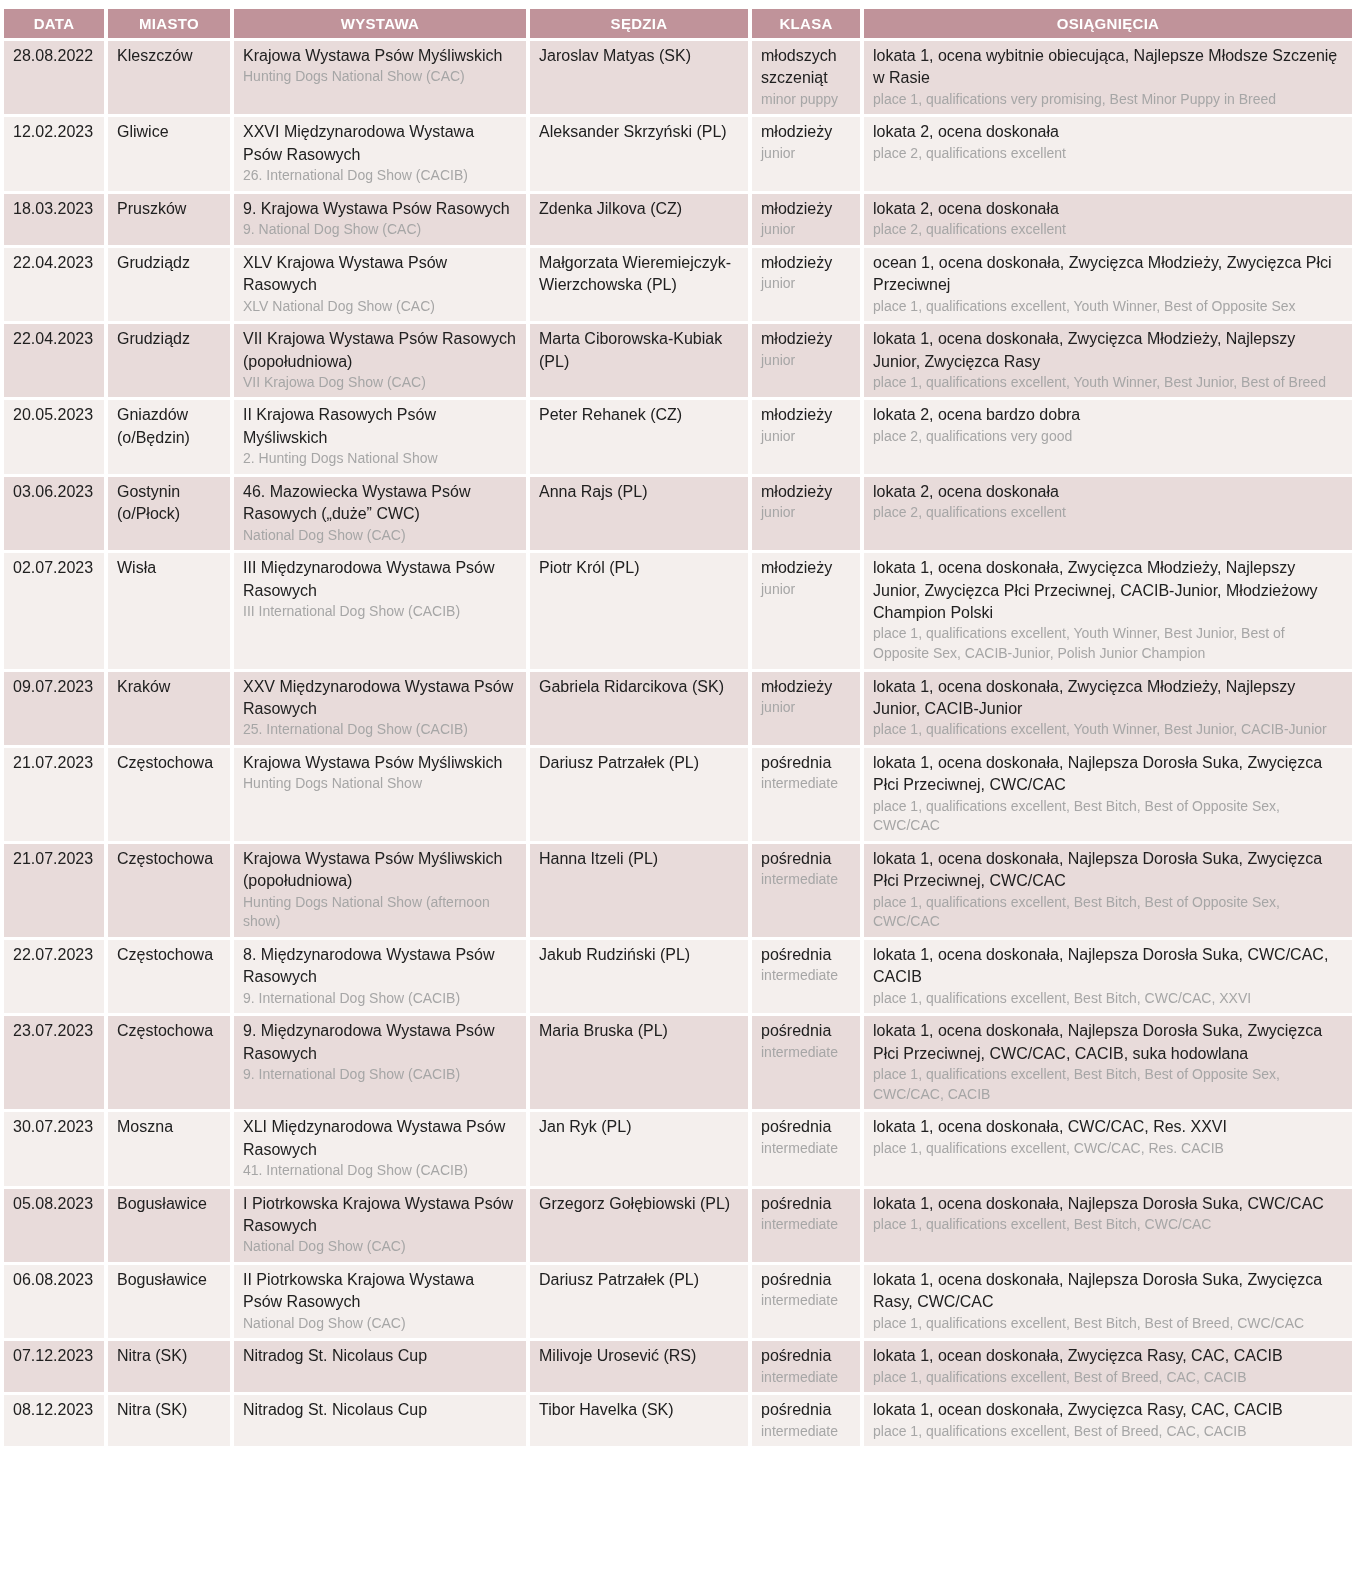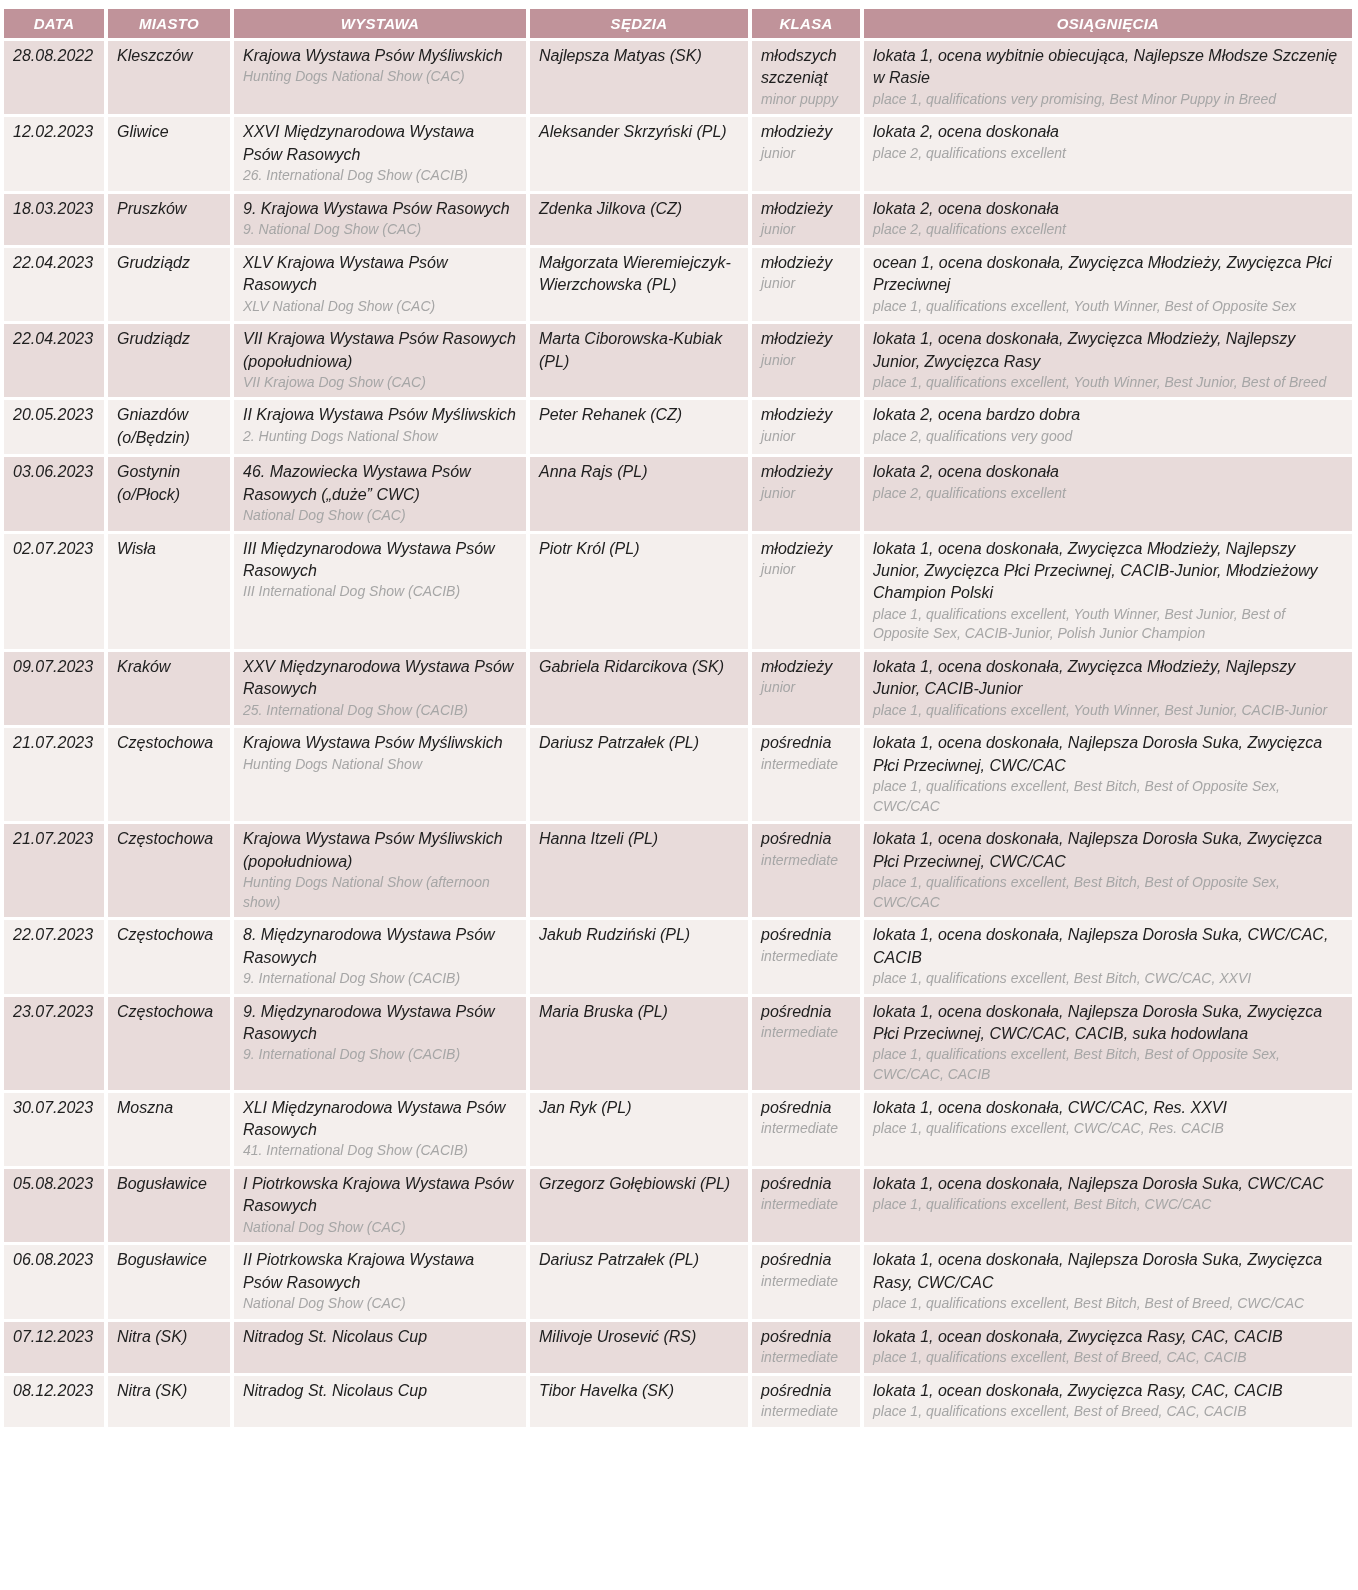--- a/index.html
+++ b/index.html
@@ -12,21 +12,20 @@
   .page {
     width: 1358px;
     background: #ffffff;
   }
   table.results {
     width: 1324px;
     table-layout: fixed;
     border-collapse: separate;
     border-spacing: 4px 3px;
     margin-top: 6px;
-    font-style: italic;
   }
   th {
     background: var(--header-bg, #C0939A);
     color: var(--header-text, #FFFFFF);
     font-size: 15px;
     font-weight: bold;
     text-align: center;
     vertical-align: middle;
     height: 29px;
     padding: 2px 4px;
@@ -78,21 +77,21 @@
       <div class="main">28.08.2022</div>
     </td>
     <td>
       <div class="main">Kleszczów</div>
     </td>
     <td>
       <div class="main">Krajowa Wystawa Psów Myśliwskich</div>
       <div class="sub">Hunting Dogs National Show (CAC)</div>
     </td>
     <td>
-      <div class="main">Najlepsza Matyas (SK)</div>
+      <div class="main">Jaroslav Matyas (SK)</div>
     </td>
     <td>
       <div class="main">młodszych szczeniąt</div>
       <div class="sub">minor puppy</div>
     </td>
     <td>
       <div class="main">lokata 1, ocena wybitnie obiecująca, Najlepsze Młodsze Szczenię w Rasie</div>
       <div class="sub">place 1, qualifications very promising, Best Minor Puppy in Breed</div>
     </td>
   </tr>
@@ -194,21 +193,21 @@
   </tr>
 
   <tr>
     <td>
       <div class="main">20.05.2023</div>
     </td>
     <td>
       <div class="main">Gniazdów (o/Będzin)</div>
     </td>
     <td>
-      <div class="main">II Krajowa Wystawa Psów Myśliwskich</div>
+      <div class="main">II Krajowa Rasowych Psów Myśliwskich</div>
       <div class="sub">2. Hunting Dogs National Show</div>
     </td>
     <td>
       <div class="main">Peter Rehanek (CZ)</div>
     </td>
     <td>
       <div class="main">młodzieży</div>
       <div class="sub">junior</div>
     </td>
     <td>

